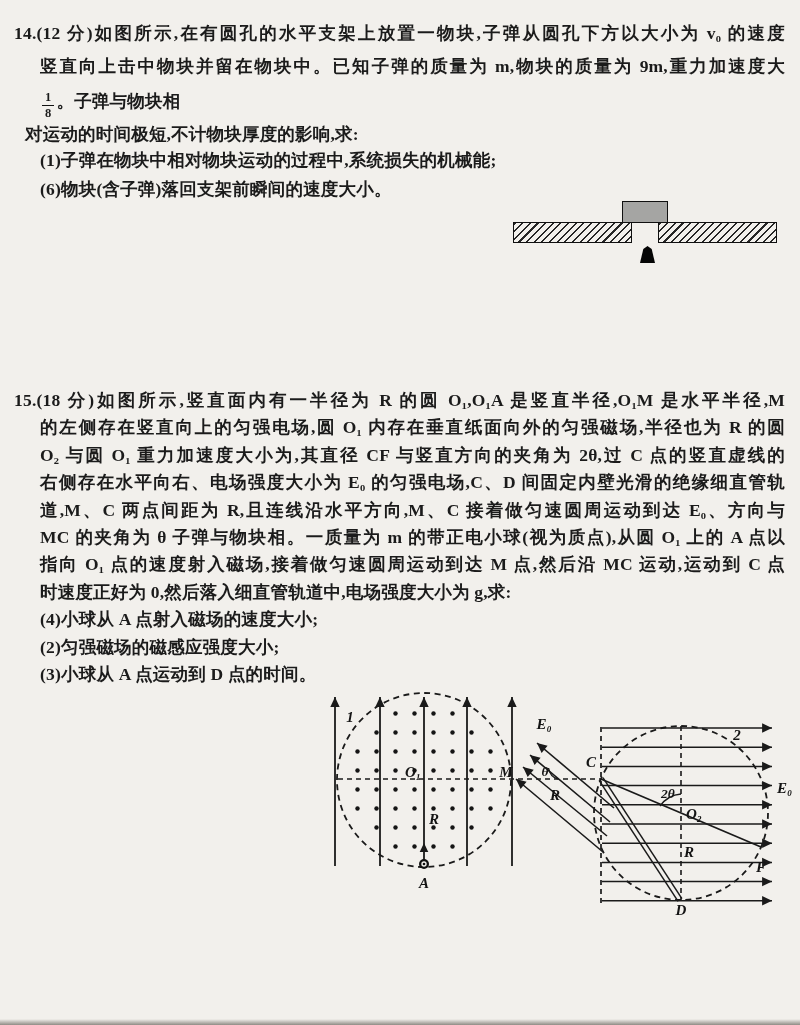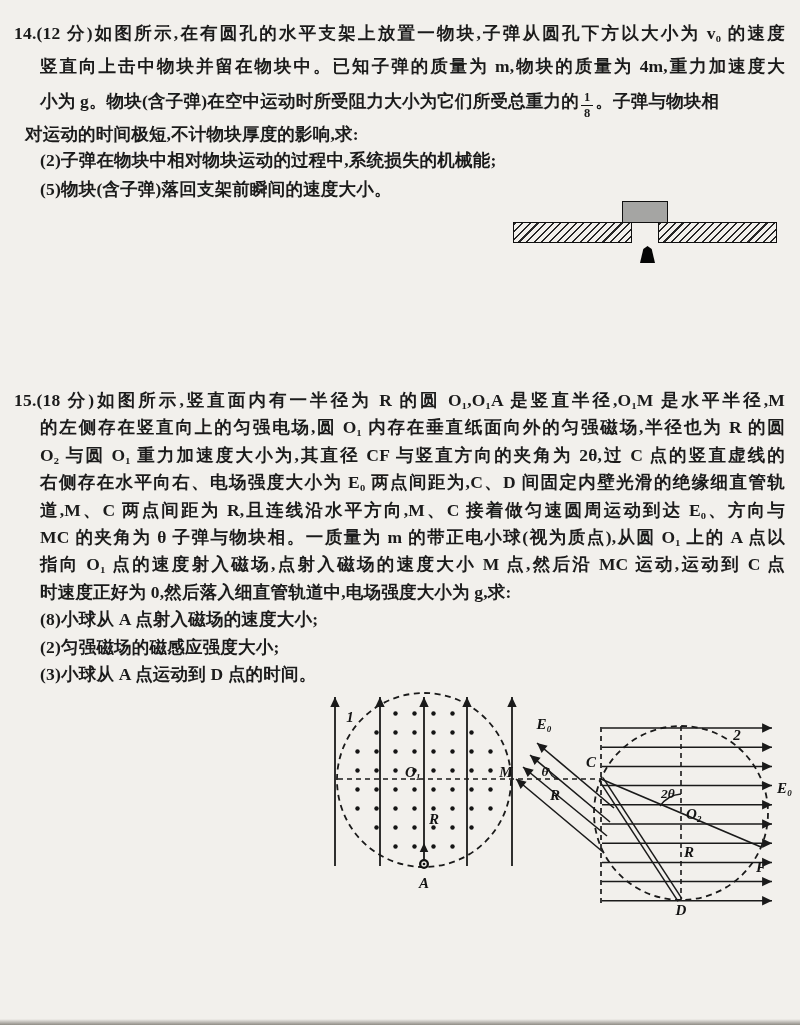--- a/index.html
+++ b/index.html
@@ -55,46 +55,46 @@
     background:linear-gradient(to bottom,rgba(130,127,120,0),#8f8c85);
   }
 </style>
 </head>
 <body>
 
 <div class="page">
 
   <section>
     <div class="tl just" style="left:14px;top:21px;width:771px">14.(12 分)如图所示,在有圆孔的水平支架上放置一物块,子弹从圆孔下方以大小为 v₀ 的速度</div>
-    <div class="tl just" style="left:40px;top:54px;width:745px">竖直向上击中物块并留在物块中。已知子弹的质量为 m,物块的质量为 4m,重力加速度大</div>
+    <div class="tl just" style="left:40px;top:54px;width:745px">竖直向上击中物块并留在物块中。已知子弹的质量为 m,物块的质量为 9m,重力加速度大</div>
     <div class="tl" style="left:40px;top:89px;width:745px">
-      <span>小为 g。物块(含子弹)在空中运动时所受阻力大小为它们所受总重力的</span><span class="frac"><span class="num">1</span><span class="den">8</span></span><span>。子弹与物块相</span>
+      <span class="frac"><span class="num">1</span><span class="den">8</span></span><span>。子弹与物块相</span>
     </div>
     <div class="tl" style="left:25px;top:122px">对运动的时间极短,不计物块厚度的影响,求:</div>
-    <div class="tl" style="left:40px;top:148px">(2)子弹在物块中相对物块运动的过程中,系统损失的机械能;</div>
-    <div class="tl" style="left:40px;top:177px">(5)物块(含子弹)落回支架前瞬间的速度大小。</div>
+    <div class="tl" style="left:40px;top:148px">(1)子弹在物块中相对物块运动的过程中,系统损失的机械能;</div>
+    <div class="tl" style="left:40px;top:177px">(6)物块(含子弹)落回支架前瞬间的速度大小。</div>
   </section>
 
   <div class="fig14">
     <div class="support support-left"></div>
     <div class="support support-right"></div>
     <div class="block14"></div>
     <div class="bullet"></div>
   </div>
 
   <section>
     <div class="tl just" style="left:14px;top:388px;width:771px">15.(18 分)如图所示,竖直面内有一半径为 R 的圆 O₁,O₁A 是竖直半径,O₁M 是水平半径,M</div>
     <div class="tl just" style="left:40px;top:415px;width:745px">的左侧存在竖直向上的匀强电场,圆 O₁ 内存在垂直纸面向外的匀强磁场,半径也为 R 的圆</div>
     <div class="tl just" style="left:40px;top:443px;width:745px">O₂ 与圆 O₁ 重力加速度大小为,其直径 CF 与竖直方向的夹角为 2θ,过 C 点的竖直虚线的</div>
-    <div class="tl just" style="left:40px;top:470px;width:745px">右侧存在水平向右、电场强度大小为 E₀ 两点间距为,C、D 间固定内壁光滑的绝缘细直管轨</div>
+    <div class="tl just" style="left:40px;top:470px;width:745px">右侧存在水平向右、电场强度大小为 E₀ 的匀强电场,C、D 间固定内壁光滑的绝缘细直管轨</div>
     <div class="tl just" style="left:40px;top:498px;width:745px">道,M、C 两点间距为 R,且连线沿水平方向,M、C 接着做匀速圆周运动到达 E₀、方向与</div>
     <div class="tl just" style="left:40px;top:525px;width:745px">MC 的夹角为 θ 子弹与物块相。一质量为 m 的带正电小球(视为质点),从圆 O₁ 上的 A 点以</div>
-    <div class="tl just" style="left:40px;top:552px;width:745px">指向 O₁ 点的速度射入磁场,点射入磁场的速度大小 M 点,然后沿 MC 运动,运动到 C 点</div>
+    <div class="tl just" style="left:40px;top:552px;width:745px">指向 O₁ 点的速度射入磁场,接着做匀速圆周运动到达 M 点,然后沿 MC 运动,运动到 C 点</div>
     <div class="tl" style="left:40px;top:580px">时速度正好为 0,然后落入细直管轨道中,电场强度大小为 g,求:</div>
-    <div class="tl" style="left:40px;top:607px">(8)小球从 A 点射入磁场的速度大小;</div>
+    <div class="tl" style="left:40px;top:607px">(4)小球从 A 点射入磁场的速度大小;</div>
     <div class="tl" style="left:40px;top:635px">(2)匀强磁场的磁感应强度大小;</div>
     <div class="tl" style="left:40px;top:662px">(3)小球从 A 点运动到 D 点的时间。</div>
   </section>
 
   <svg id="fig15" class="fig15svg" width="480" height="235" viewBox="320 685 480 920 235">
   </svg>
   <svg class="fig15svg" width="480" height="235" viewBox="320 685 480 235" style="pointer-events:none">
     <g id="fig15-shapes">
         <circle cx="357.5" cy="751.5" r="2.2" fill="#151515"></circle>
         <circle cx="357.5" cy="770.5" r="2.2" fill="#151515"></circle>

